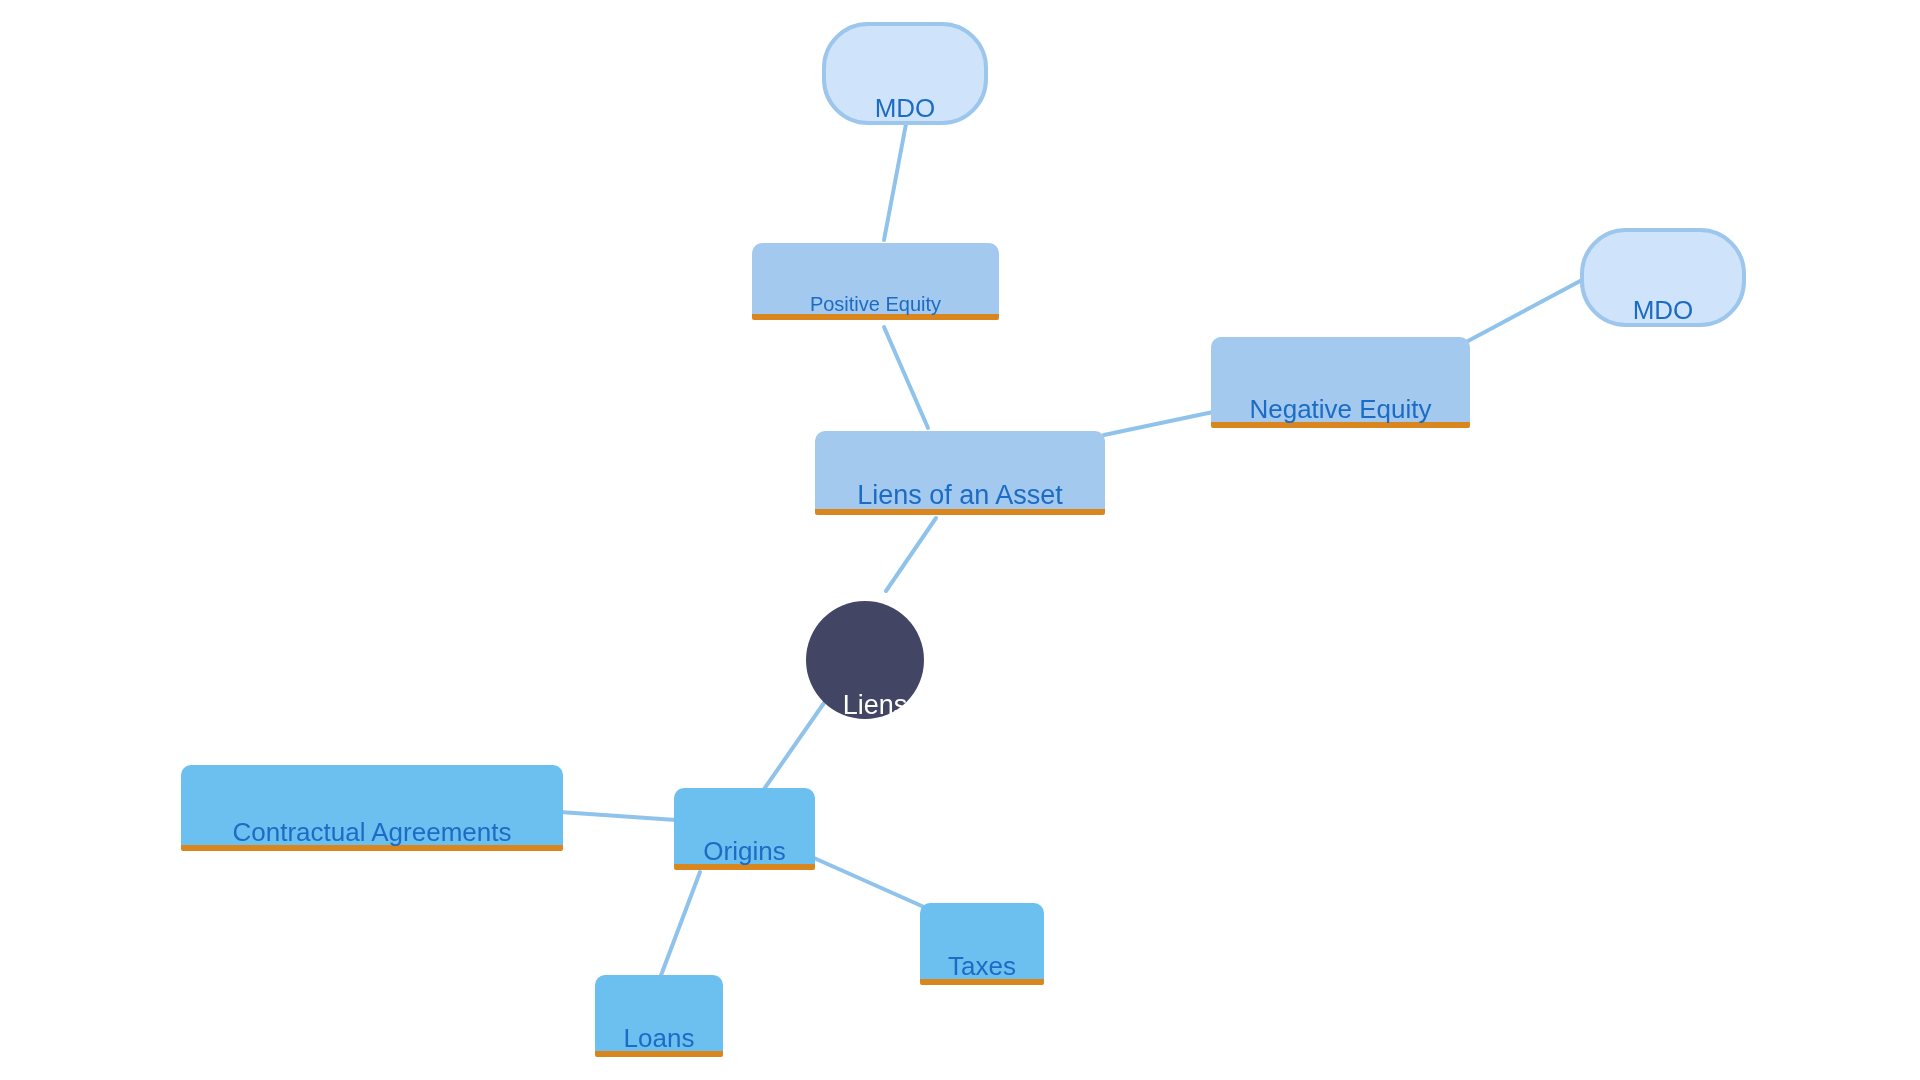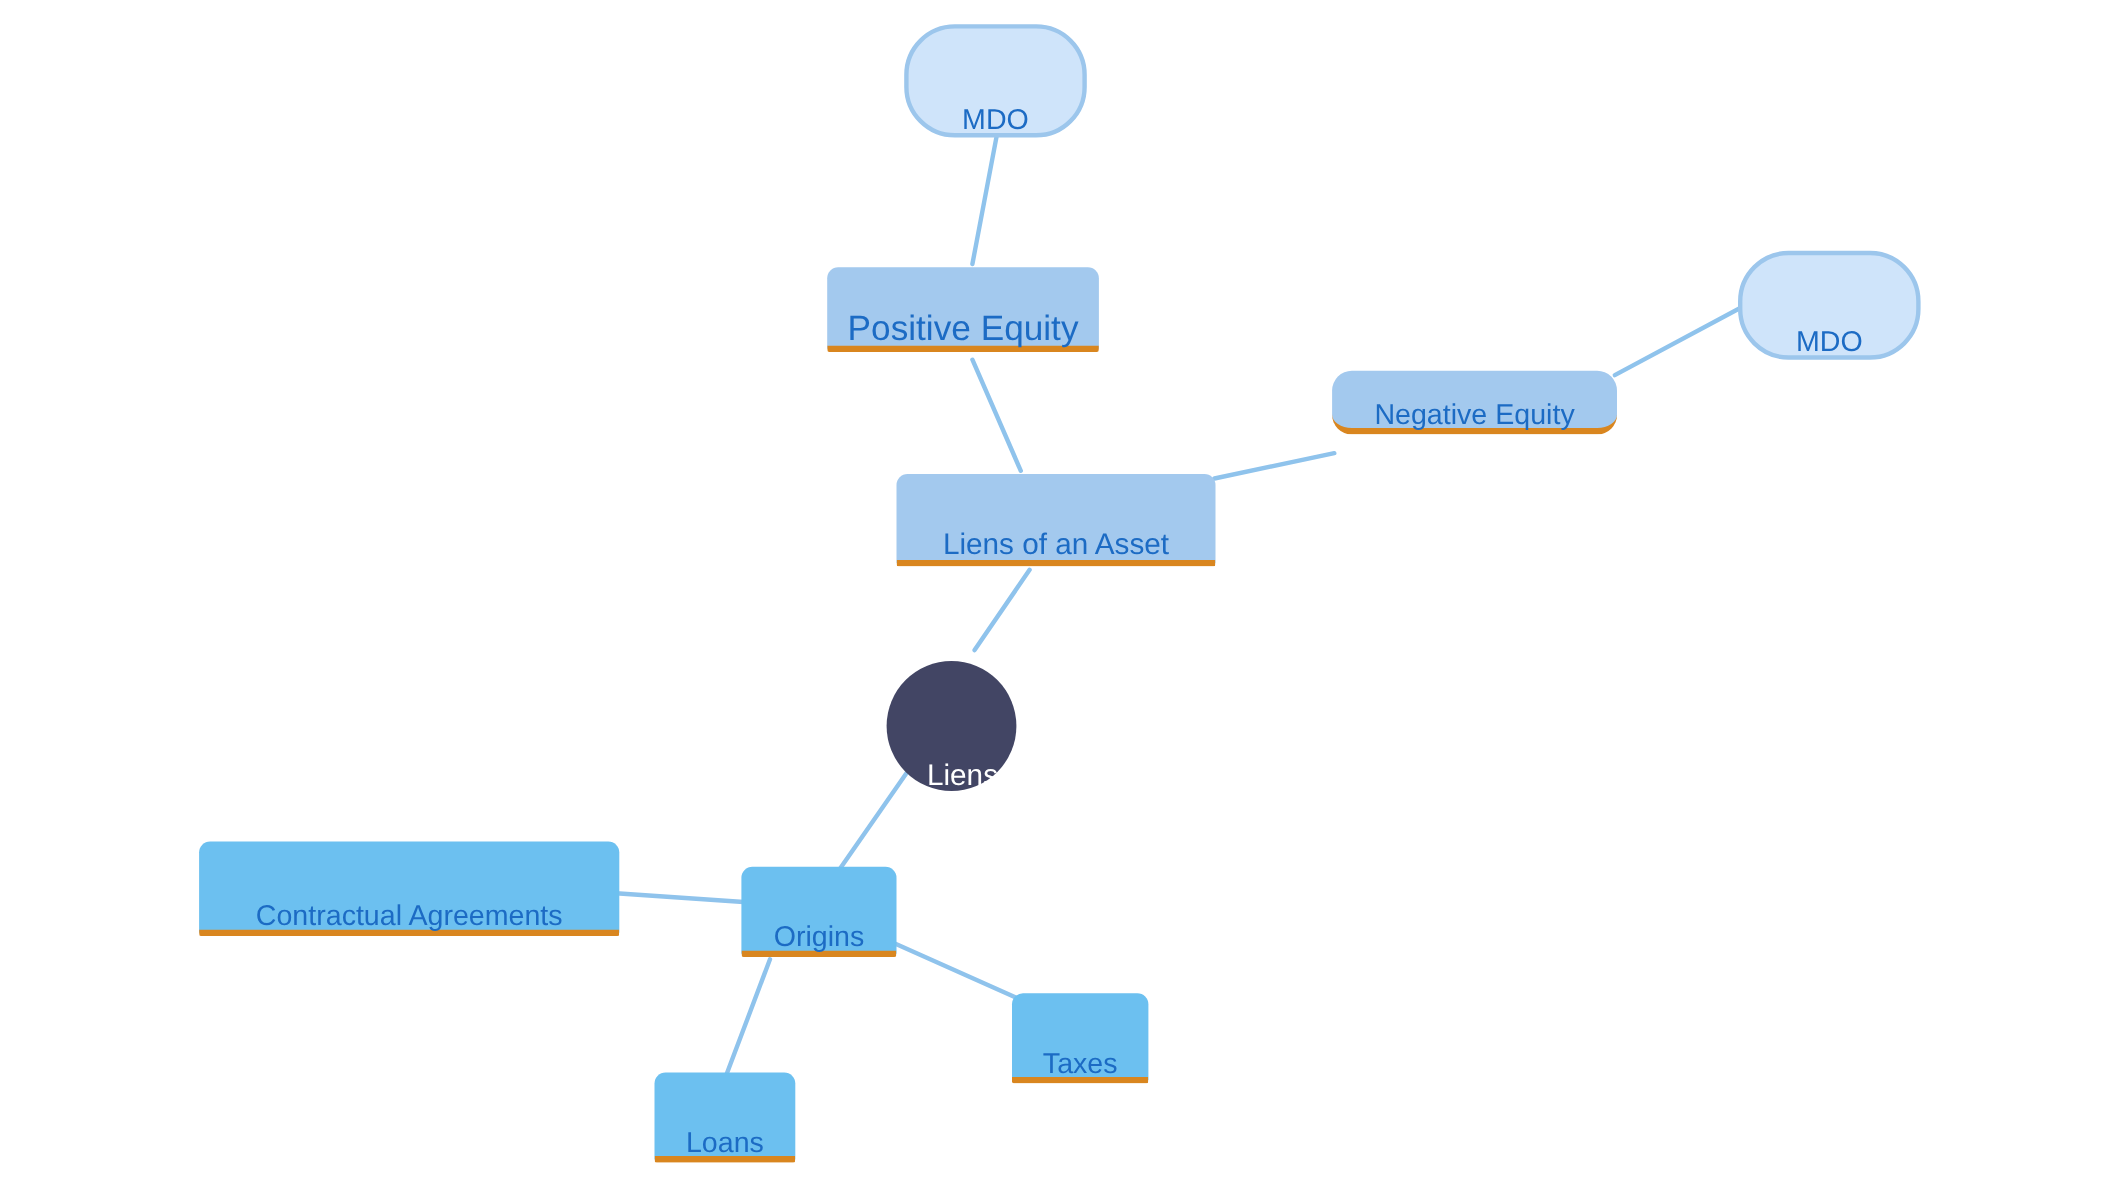--- a/index.html
+++ b/index.html
@@ -89,23 +89,23 @@
     </svg>
 
   <div id="node-layer">
       <div class="node node-circle" style="left: 806px; top: 601px; width: 118px; height: 118px; background: rgb(66, 69, 100);">
         <span class="node-label" style="color: rgb(255, 255, 255); font-size: 27px; margin-left: 20px;">Liens</span>
       </div>
       <div class="node node-rect" style="left: 815px; top: 431px; width: 290px; height: 84px; background: rgb(163, 201, 238); border-bottom: 6px solid rgb(217, 134, 31);">
         <span class="node-label" style="color: rgb(28, 107, 196); font-size: 27px;">Liens of an Asset</span>
       </div>
       <div class="node node-rect" style="left: 752px; top: 243px; width: 247px; height: 77px; background: rgb(163, 201, 238); border-bottom: 6px solid rgb(217, 134, 31);">
-        <span class="node-label" style="color: rgb(28, 107, 196); font-size: 32px;">Positive Equity</span>
+        <span class="node-label" style="color: rgb(28, 107, 196); font-size: 20px;">Positive Equity</span>
       </div>
-      <div class="node node-rect" style="left: 1211px; top: 337px; width: 259px; height: 58px; background: rgb(163, 201, 238); border-bottom: 6px solid rgb(217, 134, 31); border-radius: 18px;">
+      <div class="node node-rect" style="left: 1211px; top: 337px; width: 259px; height: 91px; background: rgb(163, 201, 238); border-bottom: 6px solid rgb(217, 134, 31);">
         <span class="node-label" style="color: rgb(28, 107, 196); font-size: 26px;">Negative Equity</span>
       </div>
       <div class="node node-pill" style="left: 822px; top: 22px; width: 166px; height: 103px; background: rgb(207, 228, 250); border-width: 4px; border-color: rgb(156, 198, 236);">
         <span class="node-label" style="color: rgb(28, 107, 196); font-size: 26px;">MDO</span>
       </div>
       <div class="node node-pill" style="left: 1580px; top: 228px; width: 166px; height: 99px; background: rgb(207, 228, 250); border-width: 4px; border-color: rgb(156, 198, 236);">
         <span class="node-label" style="color: rgb(28, 107, 196); font-size: 26px;">MDO</span>
       </div>
       <div class="node node-rect" style="left: 674px; top: 788px; width: 141px; height: 82px; background: rgb(108, 192, 240); border-bottom: 6px solid rgb(217, 134, 31);">
         <span class="node-label" style="color: rgb(28, 107, 196); font-size: 26px;">Origins</span>

